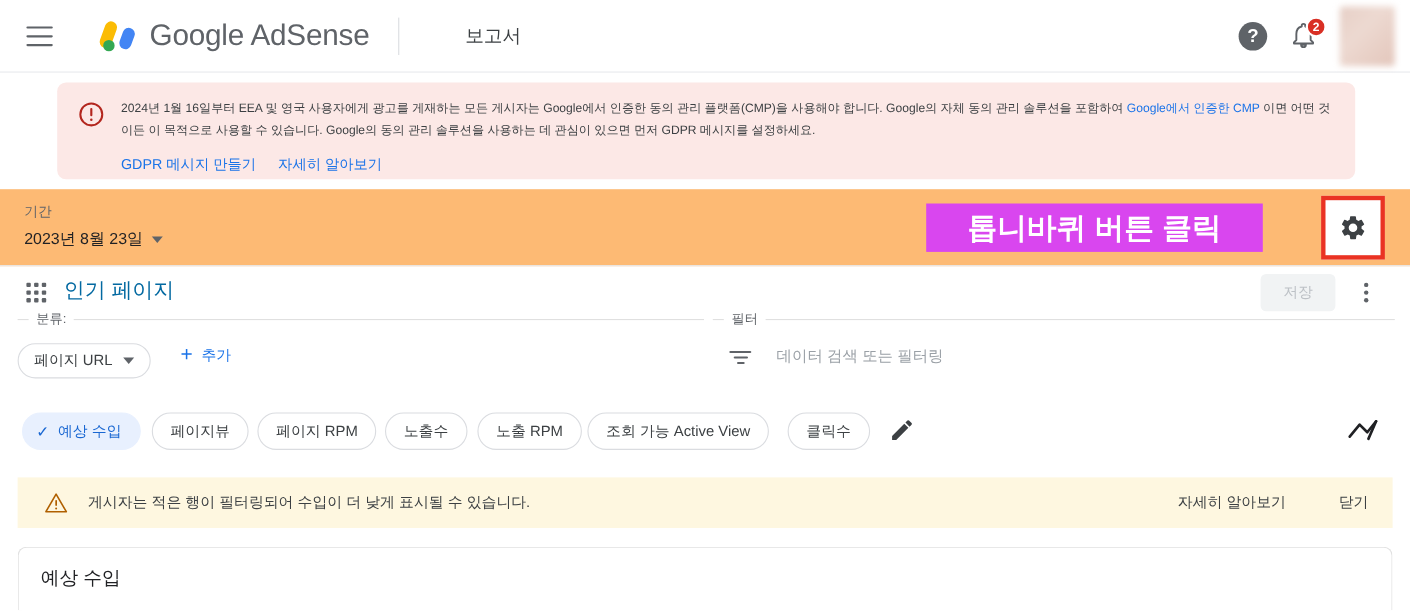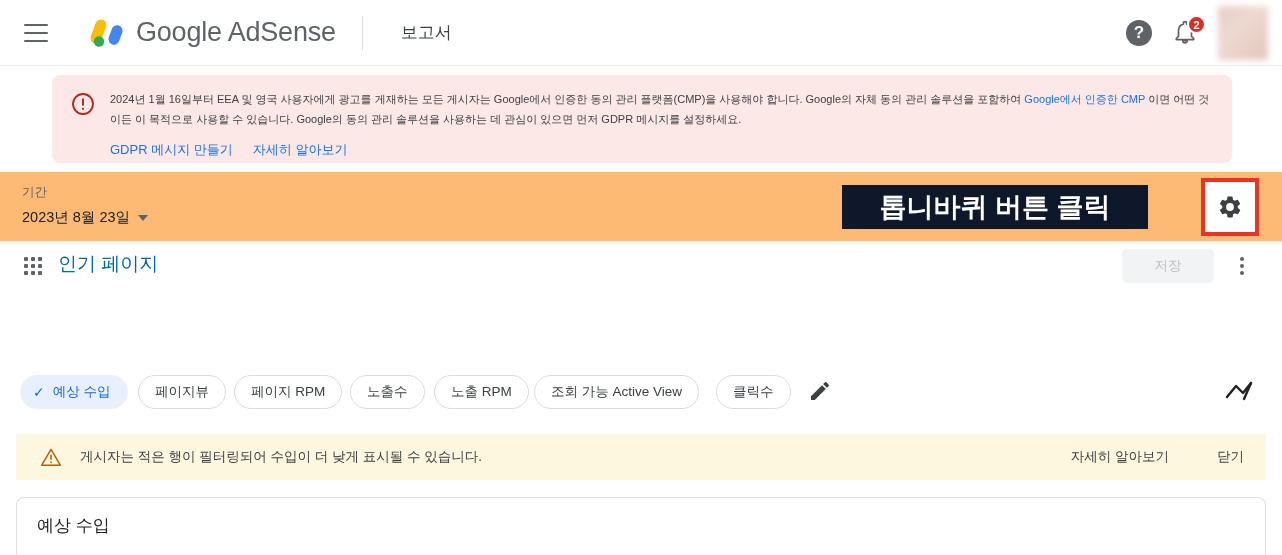--- a/index.html
+++ b/index.html
@@ -21,21 +21,21 @@
   }
   .hamburger { width: 24px; height: 18px; margin-left: 24px; cursor: pointer;
                display:flex; flex-direction:column; justify-content:space-between; }
   .hamburger span { display:block; height:2px; background:#5f6368; border-radius:1px; }
 
   .brand { display:flex; align-items:center; margin-left: 40px; }
   .logo-mark { width: 38px; height: 34px; position: relative; margin-right: 10px; }
   .brand-text { font-size: 27px; color: #5f6368; letter-spacing: -0.2px; white-space:nowrap; }
 
   .divider-v { width:1px; height: 34px; background:#dadce0; margin-left: 26px; }
-  .page-title-top { font-size: 17px; color:#3c4043; margin-left: 38px; }
+  .page-title-top { font-size: 17px; color:#3c4043; margin-left: 60px; }
 
   .topbar-right { position:absolute; right: 14px; top:0; height:66px; display:flex; align-items:center; gap: 20px; }
   .icon-help { width: 26px; height: 26px; border-radius: 50%; background: #5f6368;
                color:#fff; font-size: 17px; font-weight: bold; display:flex;
                align-items:center; justify-content:center; cursor:pointer; }
   .bell-wrap { position: relative; width: 26px; height: 28px; cursor: pointer; }
   .badge { position:absolute; top: -4px; right: -8px; min-width: 19px; height: 19px;
            background:#d93025; color:#fff; font-size: 11px; font-weight:bold;
            border-radius: 10px; display:flex; align-items:center; justify-content:center;
            border: 2px solid #fff; padding: 0 2px; }
@@ -59,34 +59,34 @@
   .daterow { position:absolute; left:0; top: 172px; width: 1282px; height: 70px;
              border-bottom: 1px solid #e8eaed; background:#fdba74; }
   .date-label { position:absolute; left: 22px; top: 12px; font-size: 12.5px; color:#5f6368; }
   .date-value { position:absolute; left: 22px; top: 36px; font-size: 14.5px; color:#202124;
                 display:flex; align-items:center; gap: 8px; cursor:pointer; }
   .caret-down { width:0;height:0;border-left:5px solid transparent;border-right:5px solid transparent;
                 border-top:6px solid #5f6368; }
 
   
   .annot-box { position:absolute; left: 842px; top: 185px; width: 306px; height: 44px;
-               background:#0f172a; display:flex; align-items:center; justify-content:center; }
+               background:#d946ef; display:flex; align-items:center; justify-content:center; }
   .annot-text { color:#fff; font-size: 27px; font-weight: bold; letter-spacing: 0px; white-space:nowrap; }
   .gear-highlight { position:absolute; left: 1201px; top: 178px; width: 58px; height: 58px;
                     border: 4px solid #ea3323; background: #fff; display:flex;
                     align-items:center; justify-content:center; }
 
   
   .report-head { position:absolute; left:0; top: 243px; width:1282px; height: 48px; }
   .apps-icon { position:absolute; left: 24px; top: 14px; width: 18px; height: 18px;
                display:grid; grid-template-columns: repeat(3,4px); grid-template-rows: repeat(3,4px);
                gap: 3px; cursor:pointer; }
   .apps-icon i { width:4px; height:4px; background:#5f6368; border-radius:1px; display:block; }
   .report-title { position:absolute; left: 58px; top: 8px; font-size: 19px; color:#0369a1; }
-  .save-btn { position:absolute; right: 68px; top: 6px; width: 92px; height: 34px;
+  .save-btn { position:absolute; right: 68px; top: 6px; width: 68px; height: 34px;
               background:#f1f3f4; color:#bdc1c6; border:none; border-radius: 5px;
               font-size: 13.5px; font-family: inherit; cursor:default; }
   .kebab { position:absolute; right: 28px; top: 8px; width: 24px; height: 30px;
            display:flex; flex-direction:column; align-items:center; justify-content:center;
            gap: 3px; cursor:pointer; }
   .kebab i { width: 4px; height: 4px; background:#5f6368; border-radius:50%; display:block; }
 
   
   .fieldrow { position:absolute; left:0; top: 290px; width: 1282px; height: 75px; }
   .fs { position:absolute; top: 0; height: 72px; border-top: 1px solid #e0e0e0; }
@@ -216,20 +216,43 @@
     </div>
     <div class="report-title">인기 페이지</div>
     <button class="save-btn">저장</button>
     <div class="kebab">
       <i></i>
         <i></i>
         <i></i>
     </div>
   </div>
 
+  <div class="fieldrow">
+    <div class="fs fs-class">
+      <span class="fs-legend">분류:</span>
+      <div class="chip-url">
+        <span>페이지 URL</span>
+        <span class="caret-down"></span>
+      </div>
+      <div class="add-btn">
+        <span class="plus">+</span>
+        <span>추가</span>
+      </div>
+    </div>
+
+    <div class="fs fs-filter">
+      <span class="fs-legend">필터</span>
+      <div class="filter-icon">
+        <i style="width:20px"></i>
+          <i style="width:13px"></i>
+          <i style="width:7px"></i>
+      </div>
+      <input class="filter-input" type="text" placeholder="데이터 검색 또는 필터링" style="">
+    </div>
+  </div>
 
   <div class="metrics">
     <div class="chip sel" style="left:20px">
       <span class="chk">✓</span>
       <span>예상 수입</span>
     </div>
     <div class="chip" style="left:138px">
       <span>페이지뷰</span>
     </div>
     <div class="chip" style="left:234px">

